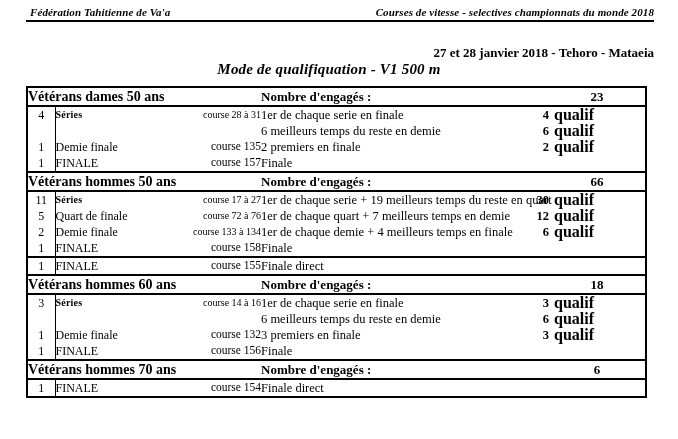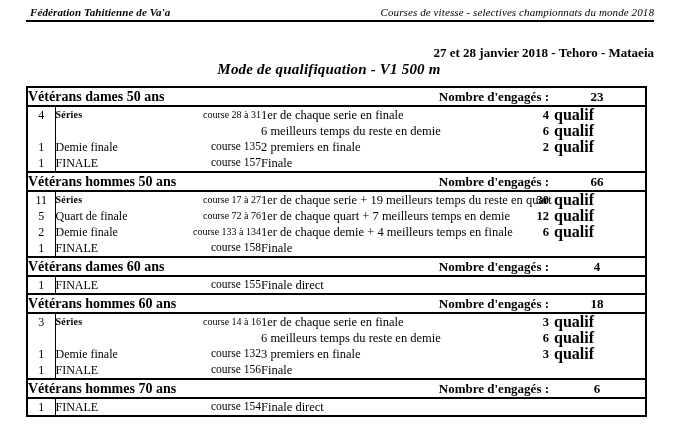--- a/index.html
+++ b/index.html
@@ -37,21 +37,21 @@
     font-weight: bold;
     font-size: 11px;
     letter-spacing: 0.1px;
     white-space: nowrap;
   }
   .header-right {
     position: absolute;
     right: 0px;
     bottom: 2px;
     font-style: italic;
-    font-weight: normal;
+    font-weight: bold;
     font-size: 11px;
     letter-spacing: 0.1px;
     white-space: nowrap;
   }
   .header-date {
     position: absolute;
     right: 24px;
     top: 45px;
     font-weight: bold;
     font-size: 13px;
@@ -98,21 +98,20 @@
   }
   .sec-title {
     font-weight: bold;
     font-size: 14px;
     padding-left: 3px;
     white-space: nowrap;
   }
   .sec-engaged-label {
     font-weight: bold;
     font-size: 13px;
-    text-align: right;
     white-space: nowrap;
     padding-right: 6px;
   }
   .sec-engaged-value {
     font-weight: bold;
     font-size: 13px;
     text-align: center;
     white-space: nowrap;
   }
 
@@ -258,25 +257,20 @@
         <td class="cell-qualif">qualif</td>
       </tr>
       <tr class="detail-row last-detail">
         <td class="cell-count">1</td>
         <td class="cell-phase">FINALE</td>
         <td class="cell-course">course 158</td>
         <td class="cell-rule">Finale</td>
         <td class="cell-num"></td>
         <td class="cell-qualif"></td>
       </tr>
-      <tr class="section-row">
-        <td class="sec-left sec-title" colspan="3">Vétérans dames 60 ans</td>
-        <td class="sec-engaged-label" colspan="2">Nombre d'engagés :</td>
-        <td class="sec-right sec-engaged-value">4</td>
-      </tr>
       <tr class="detail-row last-detail">
         <td class="cell-count">1</td>
         <td class="cell-phase">FINALE</td>
         <td class="cell-course">course 155</td>
         <td class="cell-rule">Finale direct</td>
         <td class="cell-num"></td>
         <td class="cell-qualif"></td>
       </tr>
       <tr class="section-row">
         <td class="sec-left sec-title" colspan="3">Vétérans hommes 60 ans</td>

